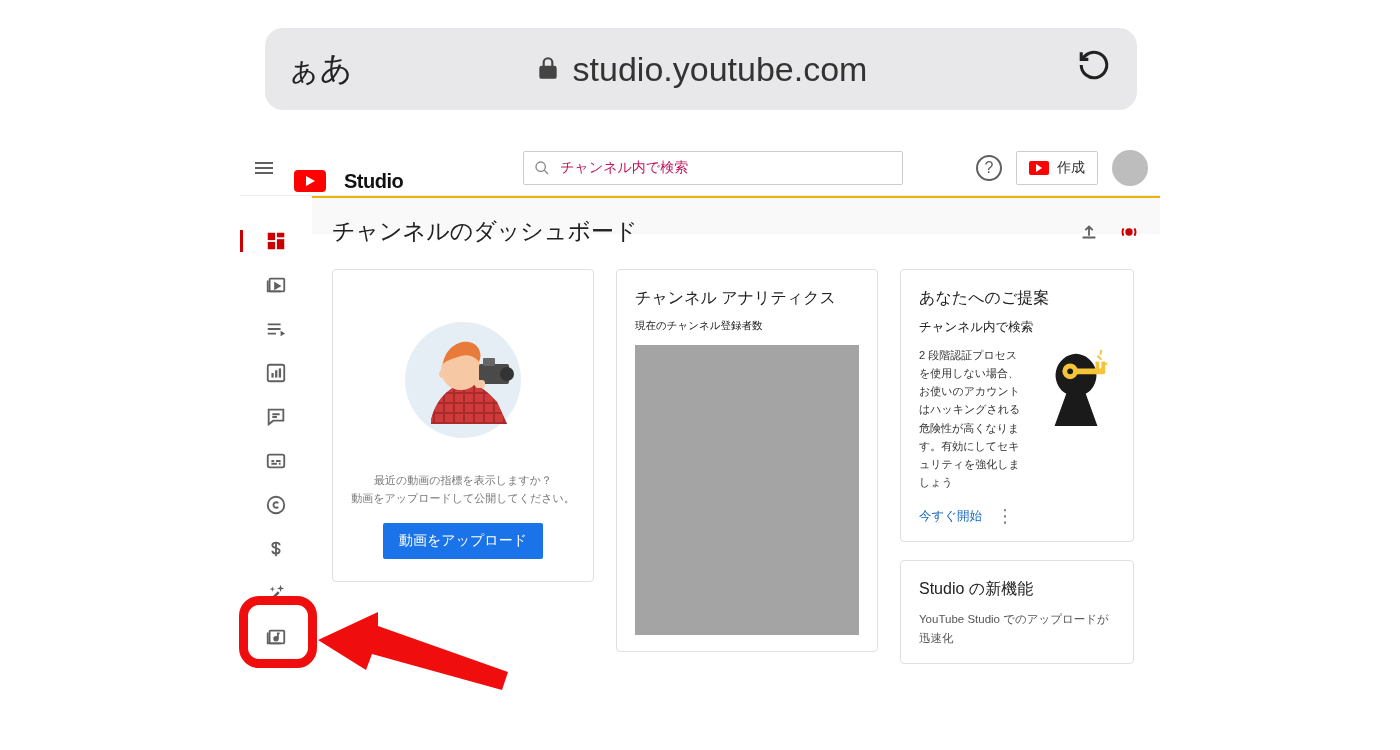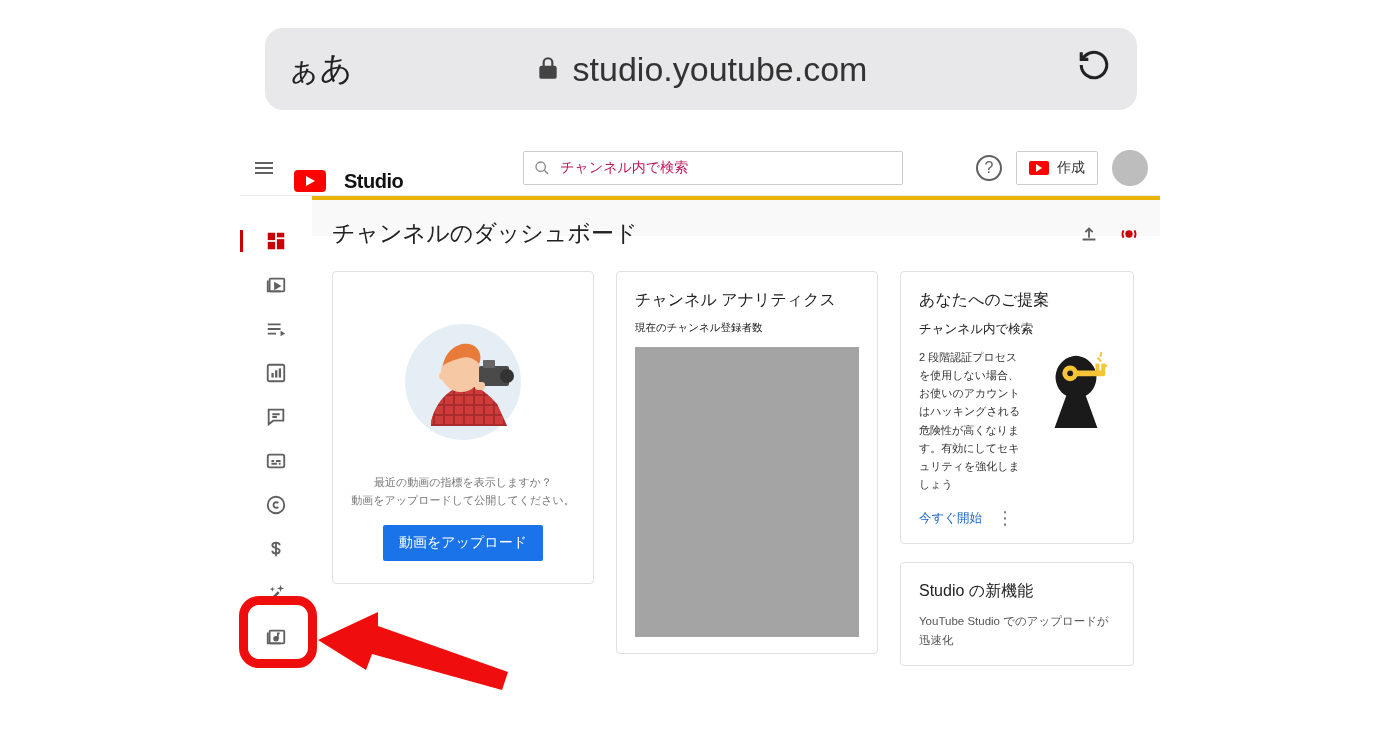--- a/index.html
+++ b/index.html
@@ -84,21 +84,21 @@
   }
   .rail .ritem.active { color: #cc0000; }
   .rail .ritem.active::before { content:""; position:absolute; left:0; top:0; bottom:0; width:3px; background:#cc0000; }
   .rail svg { width: 22px; height: 22px; }
 
   
   .main {
     position: absolute; left: 72px; top: 56px; right: 0; bottom: 0;
     padding: 18px 20px;
     background: #f9f9f9;
-    border-top: 4px solid #eab308;
+    border-top: 2px solid #eab308;
   }
   .pagetitle { display: flex; align-items: center; }
   .pagetitle h1 { font-size: 23px; font-weight: 500; color: #222; }
   .pagetitle .ticons { margin-left: auto; display: flex; gap: 18px; color: #606060; }
   .pagetitle .ticons .ic { width: 22px; height: 22px; }
   .live-wrap { width:22px; height:22px; display:flex;align-items:center;justify-content:center; }
 
   .cards { display: flex; gap: 22px; margin-top: 22px; align-items: flex-start; }
   .card {
     background: #fff; border: 1px solid #e0e0e0; border-radius: 4px;

